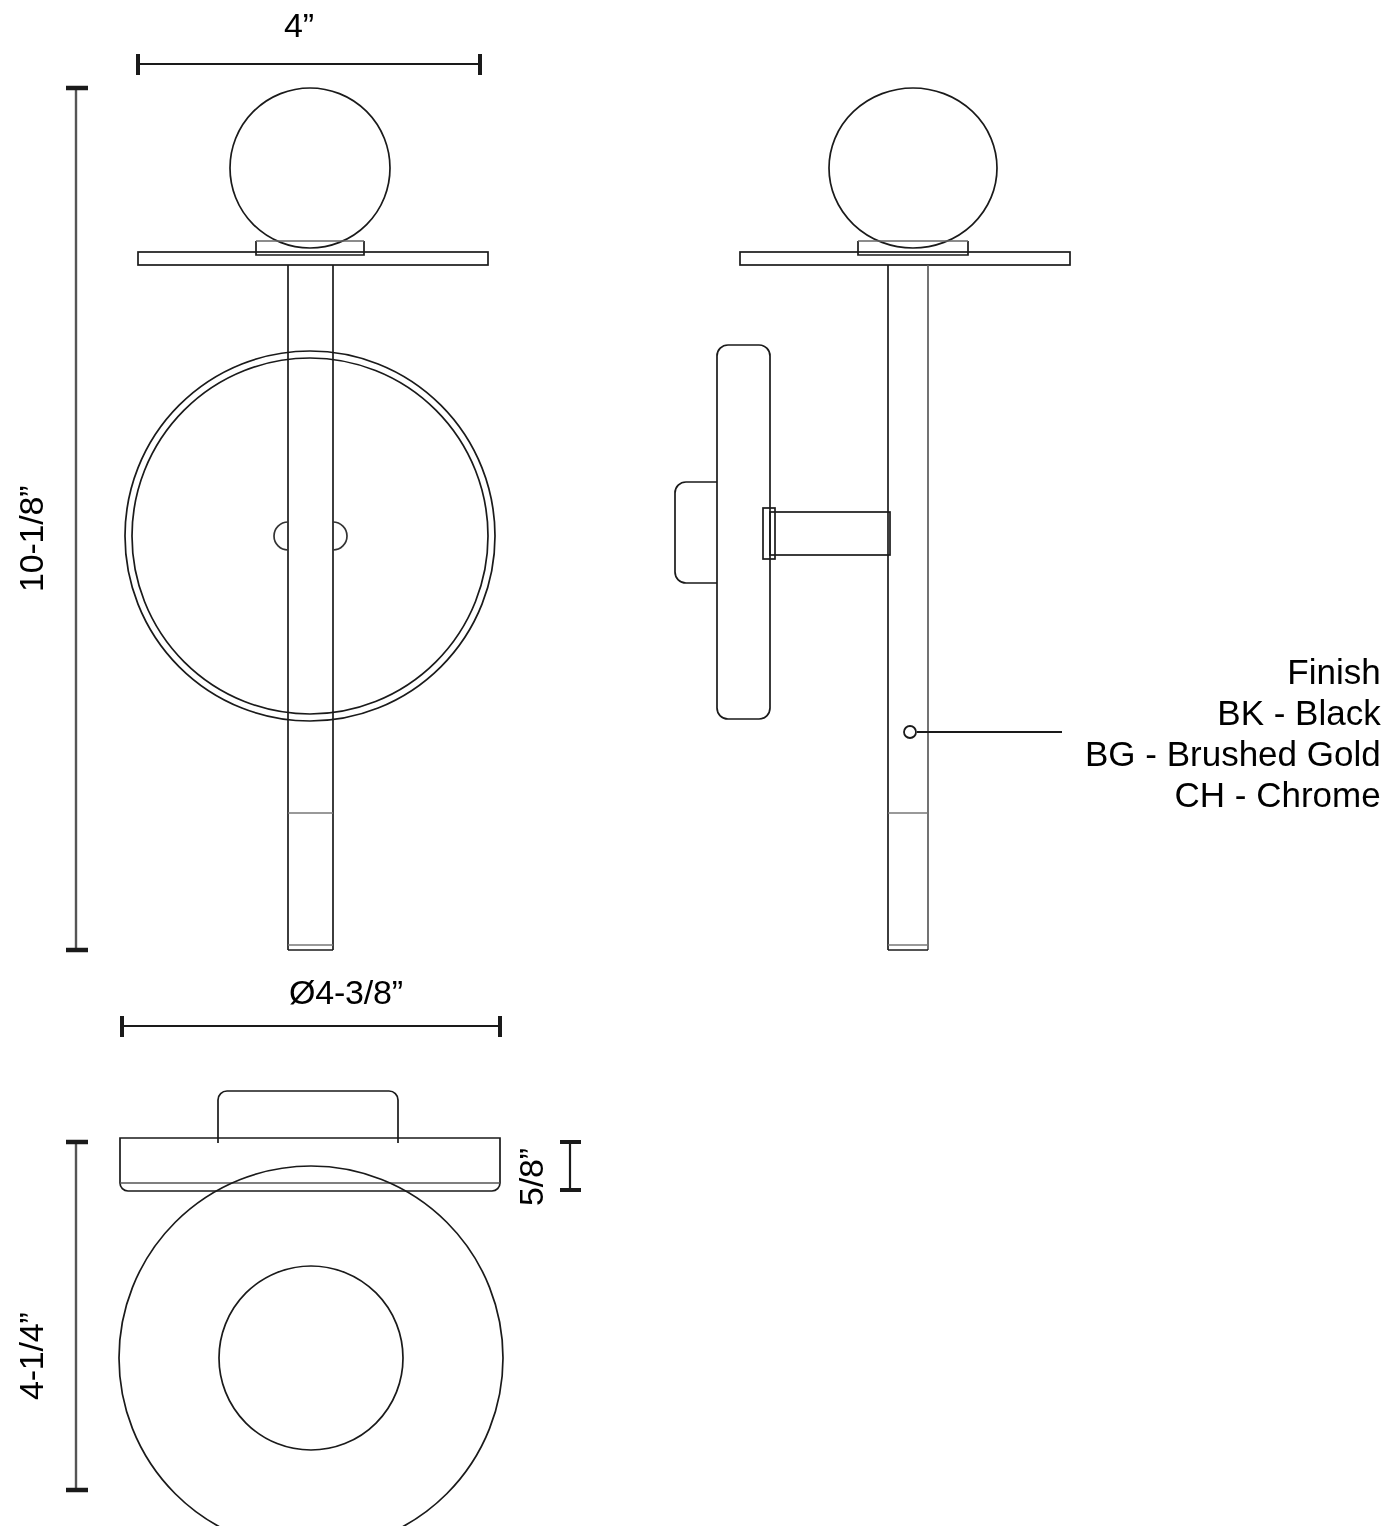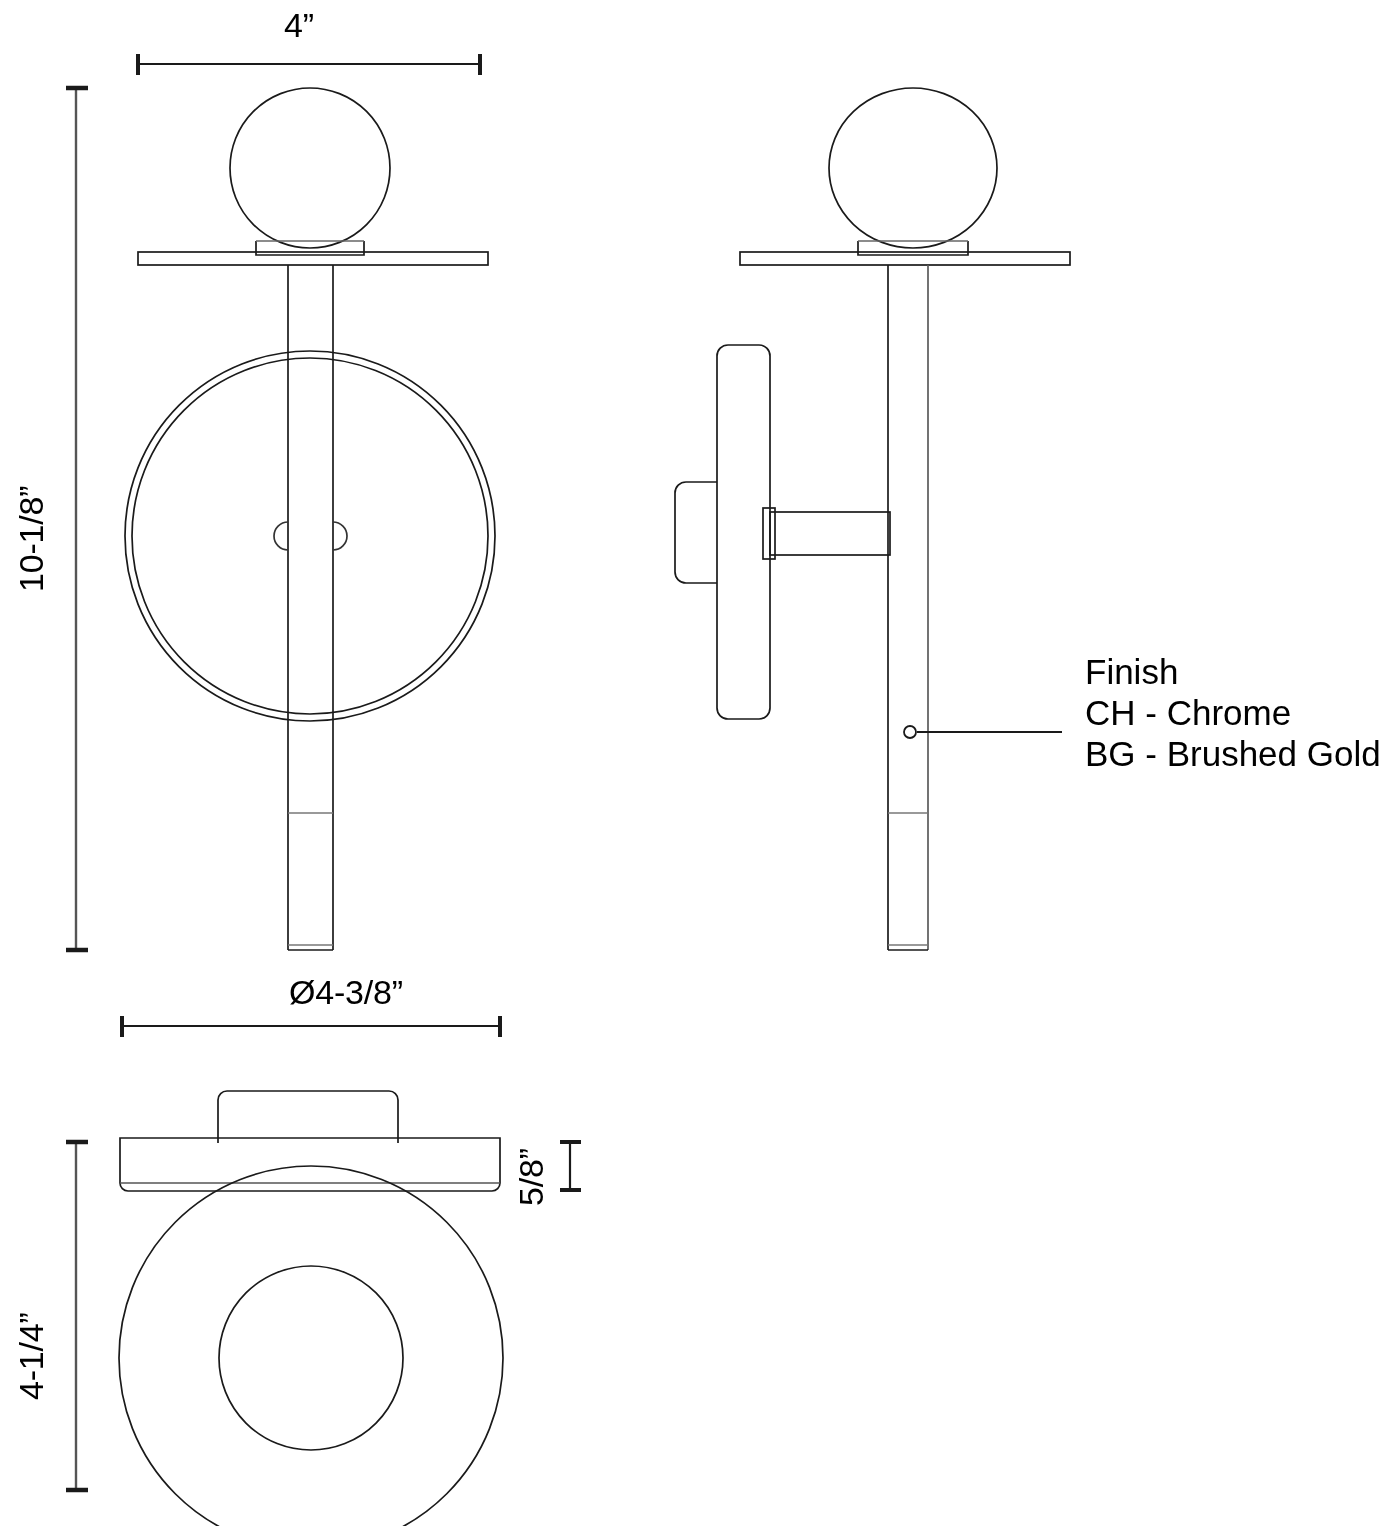--- a/index.html
+++ b/index.html
@@ -43,20 +43,21 @@
   }
   #finish-block {
     position: absolute;
     left: 1085px;
     top: 651px;
     font-family: "Liberation Sans", sans-serif;
     font-size: 35px;
     line-height: 41px;
     color: #000000;
     white-space: nowrap;
+    text-align: right;
   }
   #finish-block div {
     white-space: nowrap;
   }
 </style>
 </head>
 <body>
 
 <div id="drawing-sheet">
 
@@ -162,17 +163,18 @@
   <div class="dim-text rot90ccw" style="left:14px; top:592px;">10-1/8”</div>
 
   <div class="dim-text" style="left:243px; top:975px;margin-left:46px;">Ø4-3/8”</div>
 
   <div class="dim-text rot90ccw" style="left:514px; top:1206px;">5/8”</div>
 
   <div class="dim-text rot90ccw" style="left:14px; top:1400px;">4-1/4”</div>
 
   <div id="finish-block">
     <div>Finish</div>
+    <div>BK - Black</div>
+    <div>BG - Brushed Gold</div>
     <div>CH - Chrome</div>
-    <div>BG - Brushed Gold</div>
   </div>
 
 </div>
 
 </body></html>

